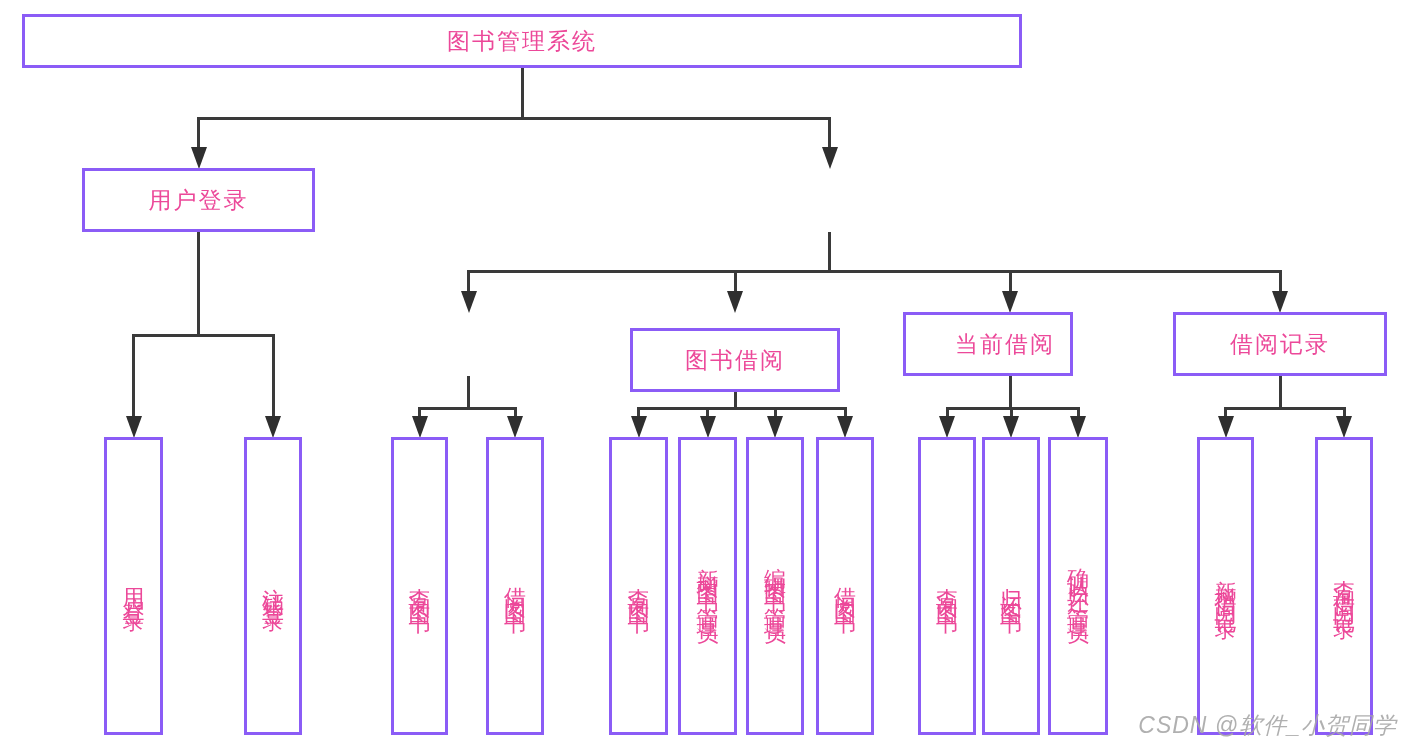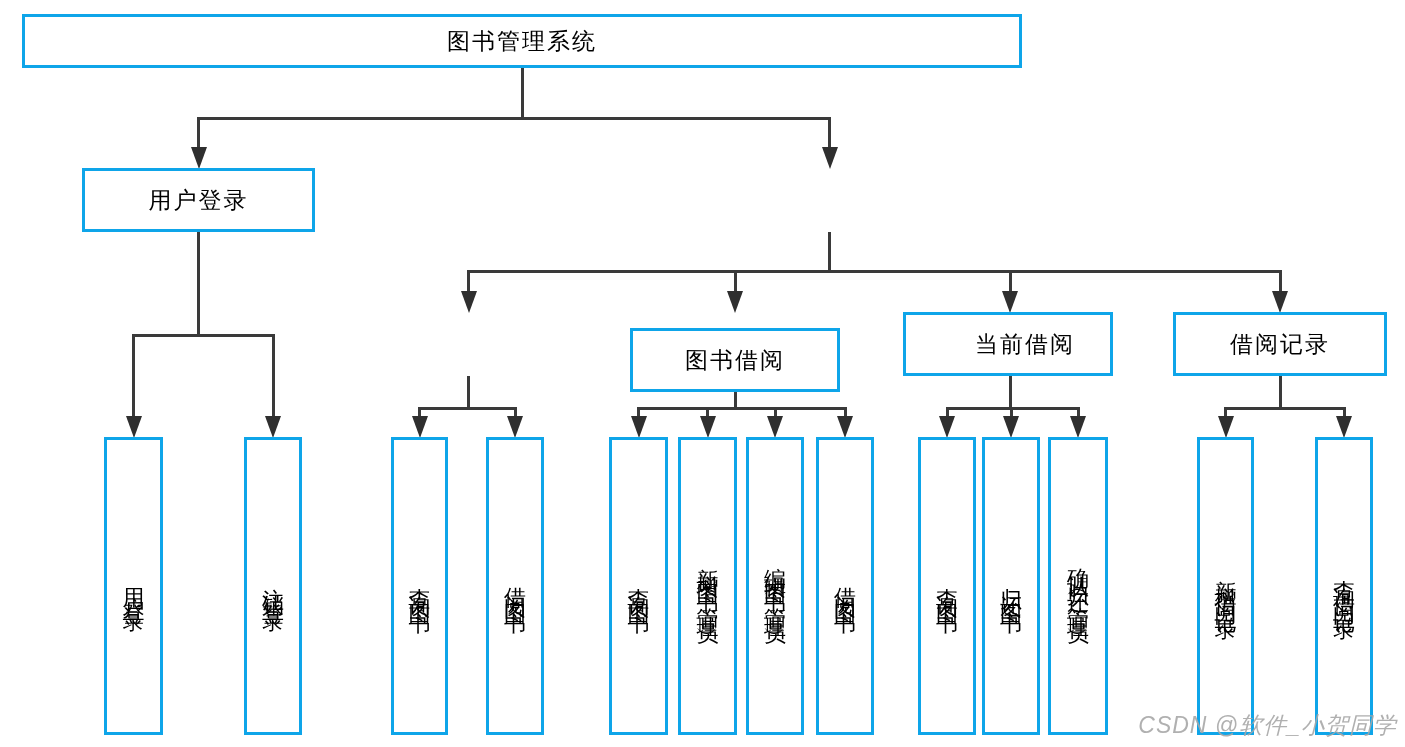--- a/index.html
+++ b/index.html
@@ -7,26 +7,26 @@
     position: relative;
     width: 1405px;
     height: 747px;
     background: #ffffff;
     overflow: hidden;
     font-family: "Liberation Sans", "DejaVu Sans", sans-serif;
   }
   .node {
     position: absolute;
     box-sizing: border-box;
-    border: 3px solid #0ea5e9;
+    border: 3px solid #8b5cf6;
     background: #ffffff;
     display: flex;
     align-items: center;
     justify-content: center;
-    color: #000000;
+    color: #ec4899;
     z-index: 2;
   }
   .node .lbl {
     font-size: 23px;
     letter-spacing: 2px;
     white-space: nowrap;
   }
   .node.vertical .lbl {
     writing-mode: vertical-rl;
     text-orientation: upright;
@@ -68,21 +68,21 @@
   <div class="watermark">CSDN @软件_小贺同学</div>
 <div class="node" style="left: 22px; top: 14px; width: 1000px; height: 54px;">
       <span class="lbl">图书管理系统</span>
     </div>
     <div class="node" style="left: 82px; top: 168px; width: 233px; height: 64px;">
       <span class="lbl">用户登录</span>
     </div>
     <div class="node" style="left: 630px; top: 328px; width: 210px; height: 64px;">
       <span class="lbl">图书借阅</span>
     </div>
-    <div class="node" style="left: 903px; top: 312px; width: 210px; height: 64px; padding-left: 34px;">
+    <div class="node" style="left: 903px; top: 312px; width: 170px; height: 64px; padding-left: 34px;">
       <span class="lbl">当前借阅</span>
     </div>
     <div class="node" style="left: 1173px; top: 312px; width: 214px; height: 64px;">
       <span class="lbl">借阅记录</span>
     </div>
     <div class="node vertical" style="left: 104px; top: 437px; width: 59px; height: 298px;">
       <span class="lbl">用户登录</span>
     </div>
     <div class="node vertical" style="left: 244px; top: 437px; width: 58px; height: 298px;">
       <span class="lbl">注销登录</span>

